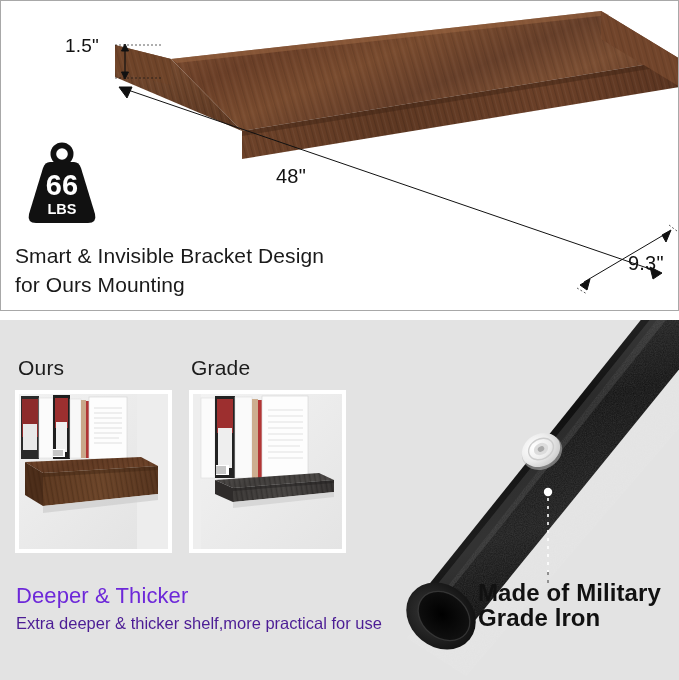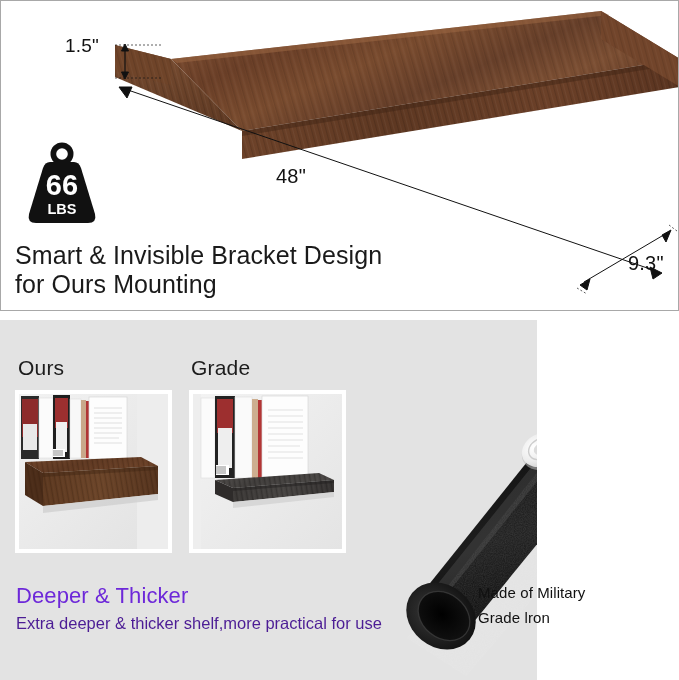--- a/index.html
+++ b/index.html
@@ -65,33 +65,33 @@
   }
   #weight-badge svg { display: block; }
 
   
   #top-headline {
     position: absolute;
     left: 14px;
     top: 240px;
     width: 420px;
     color: #1a1a1a;
-    font-size: 25px;
+    font-size: 21px;
     line-height: 29px;
     font-weight: 400;
     letter-spacing: .1px;
   }
   #top-headline .line { display: block; }
 
   
   #bottom-panel {
     position: absolute;
     left: 0;
     top: 320px;
-    width: 537px;
+    width: 679px;
     height: 360px;
     background: #e3e3e3;
     overflow: hidden;
   }
 
   
   #comparison {
     position: absolute;
     left: 15px;
     top: 36px;
@@ -163,23 +163,23 @@
   }
   #rod-stage svg { display: block; }
 
   
   #rod-caption {
     position: absolute;
     left: 478px;
     top: 580px;
     width: 190px;
     color: #111111;
-    font-size: 15px;
+    font-size: 24px;
     line-height: 25px;
-    font-weight: 400;
+    font-weight: 700;
     letter-spacing: .1px;
   }
   #rod-caption .line { display: block; }
 </style>
 </head>
 <body>
 
 <div id="page">
 
   <div id="top-panel">

